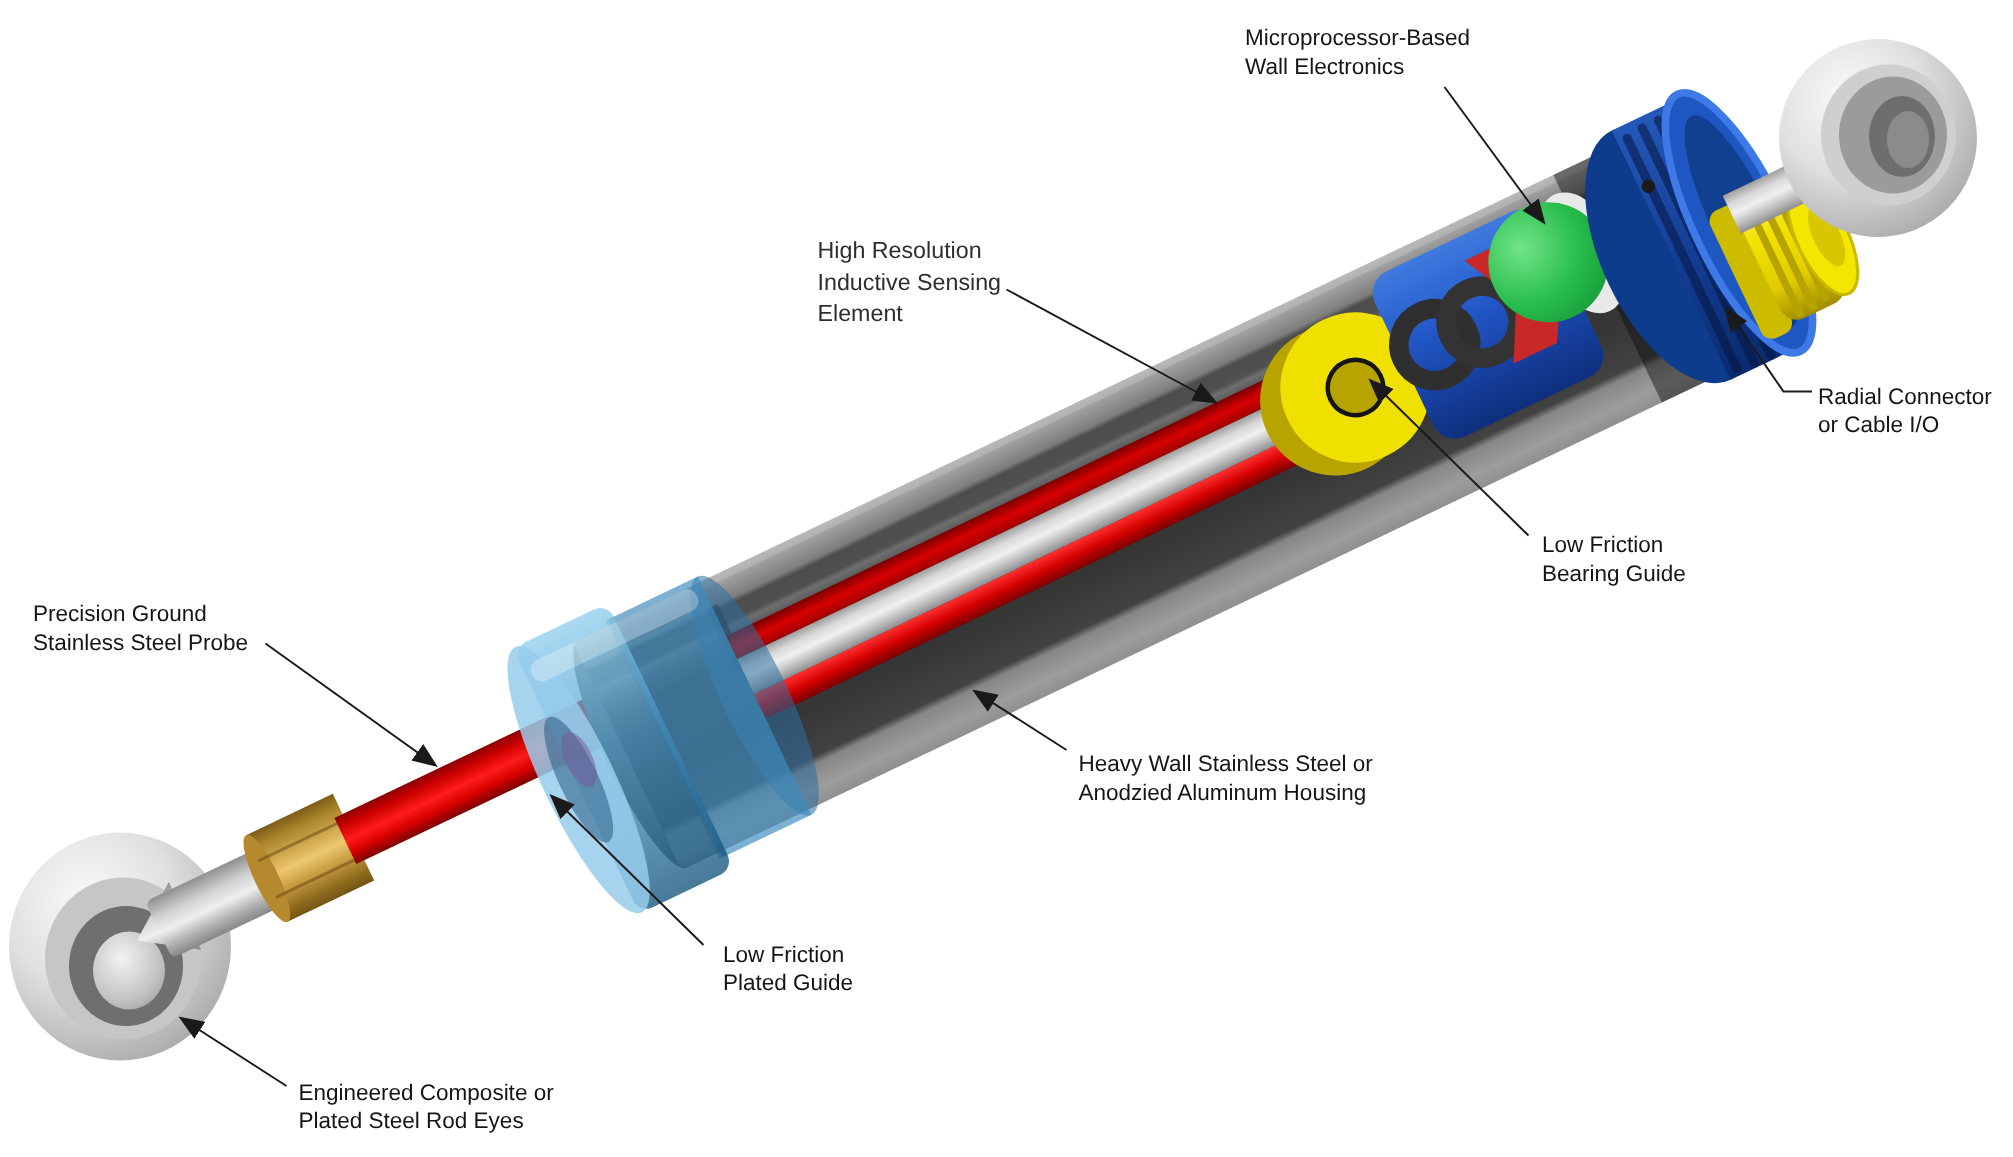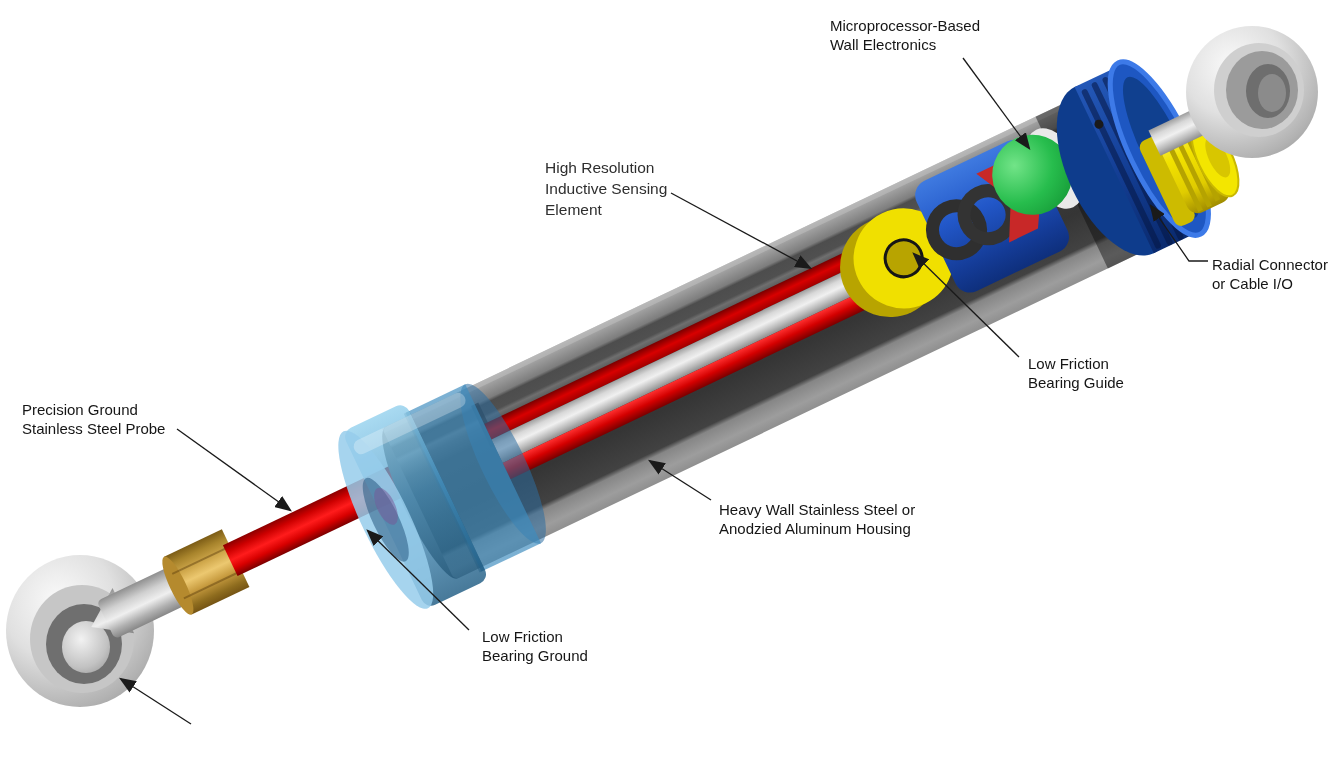--- a/index.html
+++ b/index.html
@@ -277,17 +277,21 @@
     <span>Anodzied Aluminum Housing</span>
   </div>
 
   <div class="callout" style="left:22px;top:400px;">
     <span>Precision Ground</span>
     <span>Stainless Steel Probe</span>
   </div>
 
   <div class="callout" style="left:482px;top:627px;">
     <span>Low Friction</span>
-    <span>Bearing Ground</span>
-  </div>
-
+    <span>Plated Guide</span>
+  </div>
+
+  <div class="callout" style="left:199px;top:719px;">
+    <span>Engineered Composite or</span>
+    <span>Plated Steel Rod Eyes</span>
+  </div>
 
 </div>
 
 </body></html>

